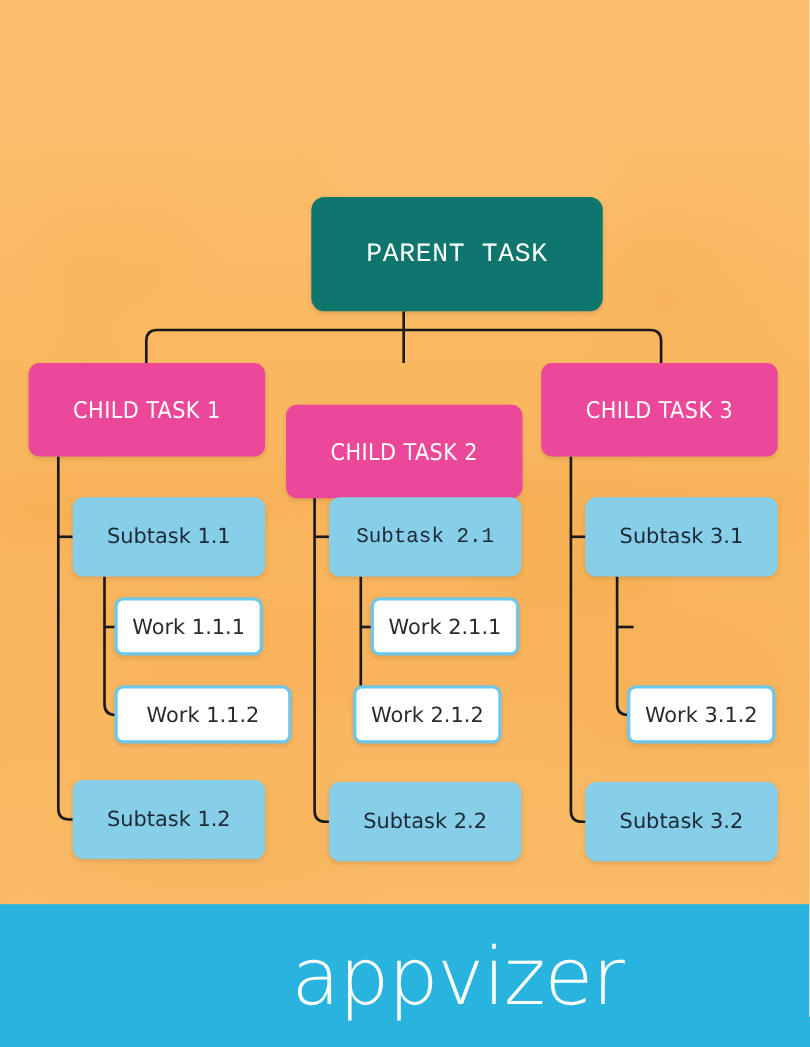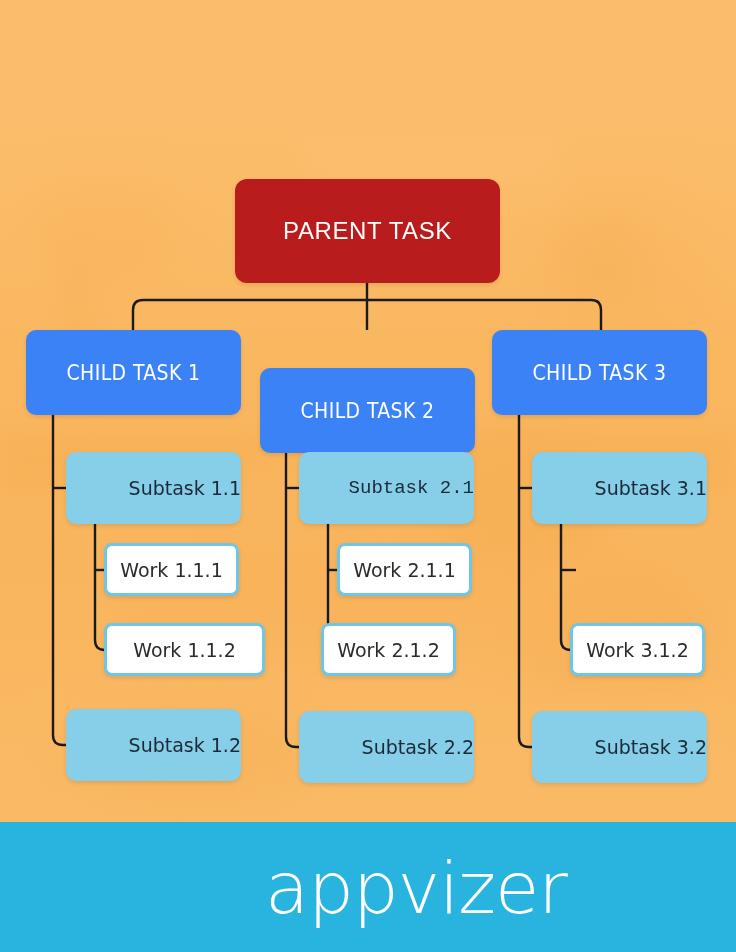--- a/index.html
+++ b/index.html
@@ -136,47 +136,47 @@
     position: absolute;
     box-sizing: border-box;
     display: flex;
     align-items: center;
     justify-content: center;
     text-align: center;
     z-index: 4;
   }
 
   .node-parent {
-    background: #b91c1c;
+    background: #0f766e;
     color: #ffffff;
     border-radius: 12px;
     font-size: 24px;
     letter-spacing: 0.6px;
-    font-family: Liberation Sans, sans-serif;
+    font-family: Liberation Mono, monospace;
     box-shadow: 0 2px 4px rgba(0,0,0,0.10);
+    margin-left: 48px;
   }
 
   .node-child {
-    background: #3b82f6;
+    background: #ec4899;
     color: #ffffff;
     border-radius: 10px;
     font-size: 21px;
     letter-spacing: 0.4px;
     font-family: "Liberation Sans Narrow", "DejaVu Sans Condensed", "Liberation Sans", sans-serif;
     box-shadow: 0 2px 4px rgba(0,0,0,0.10);
   }
 
   .node-subtask {
     background: #87cee8;
     color: #1b2a36;
     border-radius: 10px;
     font-size: 19px;
     font-family: "DejaVu Sans", "Liberation Sans", sans-serif;
     box-shadow: 0 2px 4px rgba(0,0,0,0.10);
-    justify-content: flex-end;
   }
 
   .node-work {
     background: #ffffff;
     color: #2b2b2b;
     border: 3px solid #6ec6e8;
     border-radius: 8px;
     font-size: 19px;
     font-family: "DejaVu Sans", "Liberation Sans", sans-serif;
     box-shadow: 0 2px 4px rgba(0,0,0,0.10);

